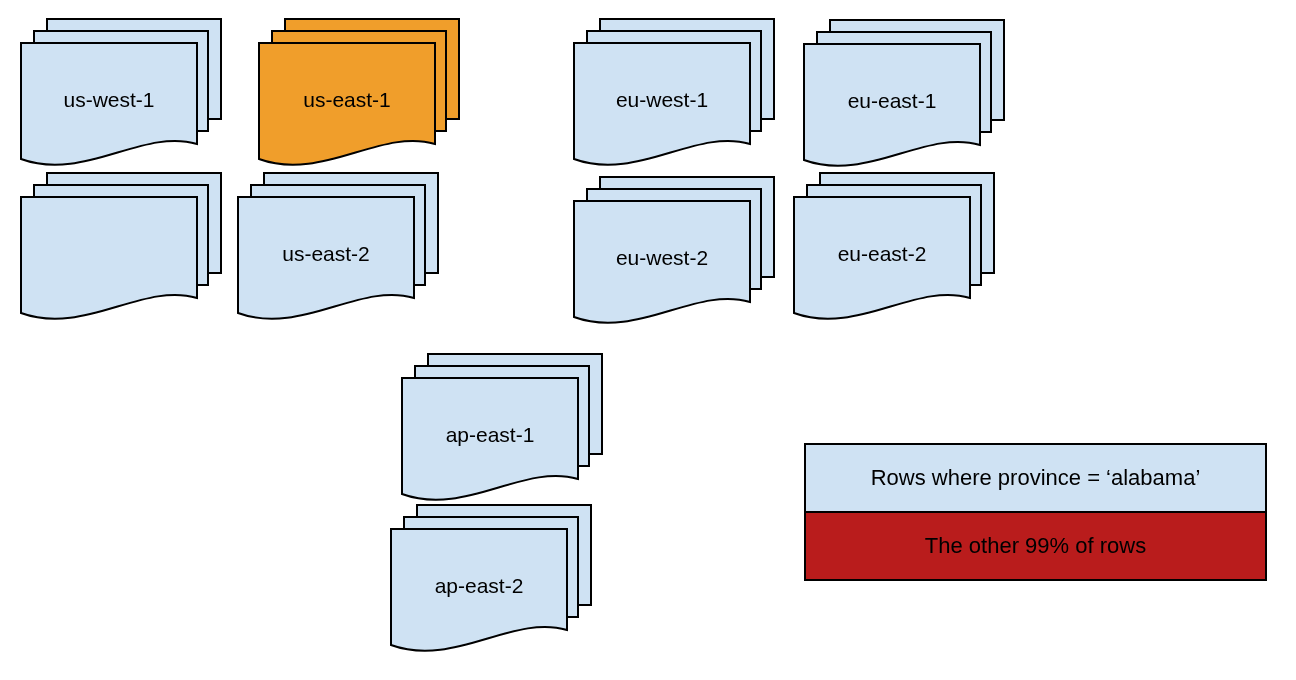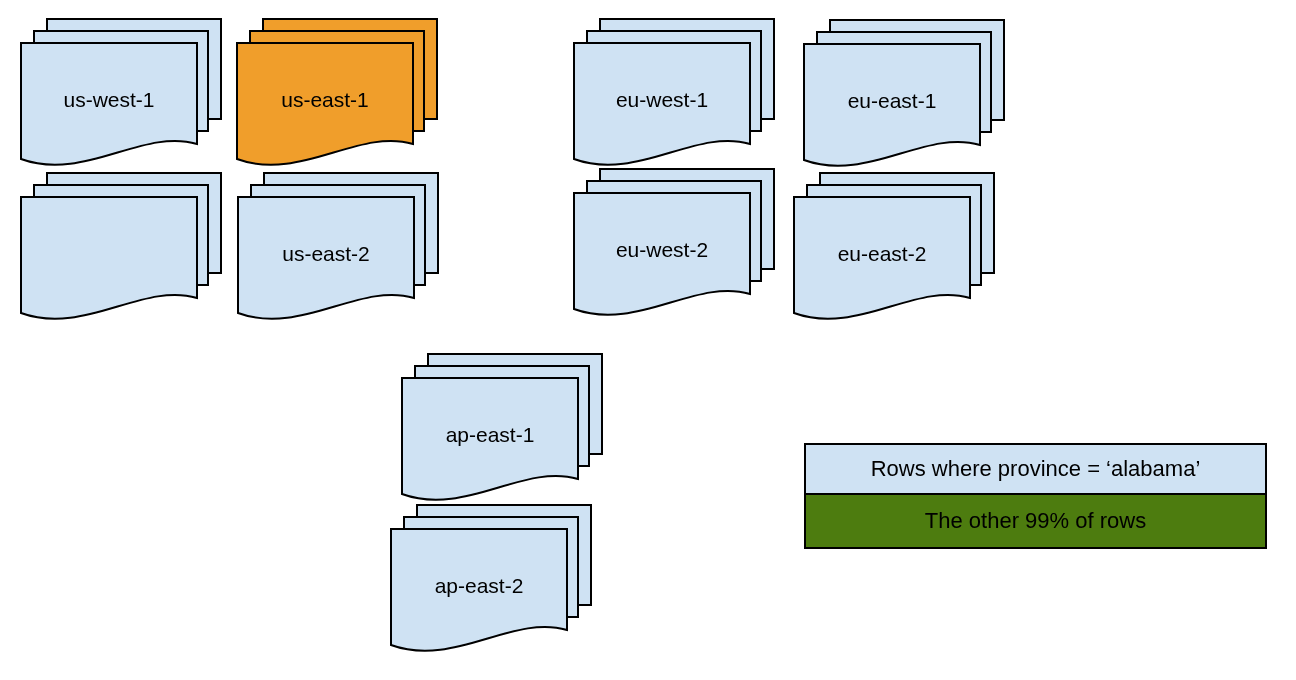--- a/index.html
+++ b/index.html
@@ -40,21 +40,21 @@
 <div class="canvas">
   <div id="stacks-layer">
       <div class="stack" style="left: 20px; top: 18px;">
     <div class="sheet back" style="background: rgb(207, 226, 243); border-color: rgb(0, 0, 0);"></div>
     <div class="sheet mid" style="background: rgb(207, 226, 243); border-color: rgb(0, 0, 0);"></div>
     <svg class="front-doc" width="178" height="128" viewBox="0 0 178 128" aria-hidden="true">
       <path class="doc-path" d="M1,1 H177 V102 C122,86 64,140 1,117 Z" fill="#cfe2f3" stroke="#000000" stroke-width="2"></path>
     </svg>
     <div class="stack-label">us-west-1</div>
   </div>
-      <div class="stack" style="left: 236px; top: 18px; text-decoration: underline;">
+      <div class="stack" style="left: 258px; top: 18px; text-decoration: underline;">
     <div class="sheet back" style="background: rgb(240, 158, 43); border-color: rgb(0, 0, 0);"></div>
     <div class="sheet mid" style="background: rgb(240, 158, 43); border-color: rgb(0, 0, 0);"></div>
     <svg class="front-doc" width="178" height="128" viewBox="0 0 178 128" aria-hidden="true">
       <path class="doc-path" d="M1,1 H177 V102 C122,86 64,140 1,117 Z" fill="#f09e2b" stroke="#000000" stroke-width="2"></path>
     </svg>
     <div class="stack-label">us-east-1</div>
   </div>
       <div class="stack" style="left: 573px; top: 18px;">
     <div class="sheet back" style="background: rgb(207, 226, 243); border-color: rgb(0, 0, 0);"></div>
     <div class="sheet mid" style="background: rgb(207, 226, 243); border-color: rgb(0, 0, 0);"></div>
@@ -79,21 +79,21 @@
     </svg>
   </div>
       <div class="stack" style="left: 237px; top: 172px;">
     <div class="sheet back" style="background: rgb(207, 226, 243); border-color: rgb(0, 0, 0);"></div>
     <div class="sheet mid" style="background: rgb(207, 226, 243); border-color: rgb(0, 0, 0);"></div>
     <svg class="front-doc" width="178" height="128" viewBox="0 0 178 128" aria-hidden="true">
       <path class="doc-path" d="M1,1 H177 V102 C122,86 64,140 1,117 Z" fill="#cfe2f3" stroke="#000000" stroke-width="2"></path>
     </svg>
     <div class="stack-label">us-east-2</div>
   </div>
-      <div class="stack" style="left: 573px; top: 168px; padding-left: 48px;">
+      <div class="stack" style="left: 573px; top: 176px; padding-left: 48px;">
     <div class="sheet back" style="background: rgb(207, 226, 243); border-color: rgb(0, 0, 0);"></div>
     <div class="sheet mid" style="background: rgb(207, 226, 243); border-color: rgb(0, 0, 0);"></div>
     <svg class="front-doc" width="178" height="128" viewBox="0 0 178 128" aria-hidden="true">
       <path class="doc-path" d="M1,1 H177 V102 C122,86 64,140 1,117 Z" fill="#cfe2f3" stroke="#000000" stroke-width="2"></path>
     </svg>
     <div class="stack-label">eu-west-2</div>
   </div>
       <div class="stack" style="left: 793px; top: 172px; padding-left: 7px;">
     <div class="sheet back" style="background: rgb(207, 226, 243); border-color: rgb(0, 0, 0);"></div>
     <div class="sheet mid" style="background: rgb(207, 226, 243); border-color: rgb(0, 0, 0);"></div>
@@ -113,20 +113,20 @@
       <div class="stack" style="left: 390px; top: 504px;">
     <div class="sheet back" style="background: rgb(207, 226, 243); border-color: rgb(0, 0, 0);"></div>
     <div class="sheet mid" style="background: rgb(207, 226, 243); border-color: rgb(0, 0, 0);"></div>
     <svg class="front-doc" width="178" height="128" viewBox="0 0 178 128" aria-hidden="true">
       <path class="doc-path" d="M1,1 H177 V102 C122,86 64,140 1,117 Z" fill="#cfe2f3" stroke="#000000" stroke-width="2"></path>
     </svg>
     <div class="stack-label">ap-east-2</div>
   </div>
     </div>
   <div id="legend" class="legend" style="left: 804px; top: 443px; width: 463px;">
-      <div class="legend-row" style="height: 52px; background: rgb(207, 226, 243); border-color: rgb(0, 0, 0);">
+      <div class="legend-row" style="height: 70px; background: rgb(207, 226, 243); border-color: rgb(0, 0, 0);">
     <span class="legend-label">Rows where province = ‘alabama’</span>
   </div>
-      <div class="legend-row" style="height: 56px; background: #4d7c0f; border-color: rgb(0, 0, 0);">
+      <div class="legend-row" style="height: 70px; background: #b91c1c; border-color: rgb(0, 0, 0);">
     <span class="legend-label">The other 99% of rows</span>
   </div>
     </div>
 </div>
 
 </body></html>

